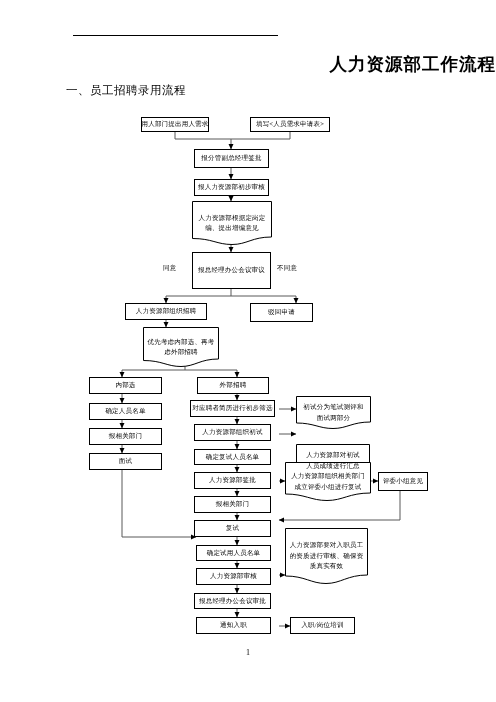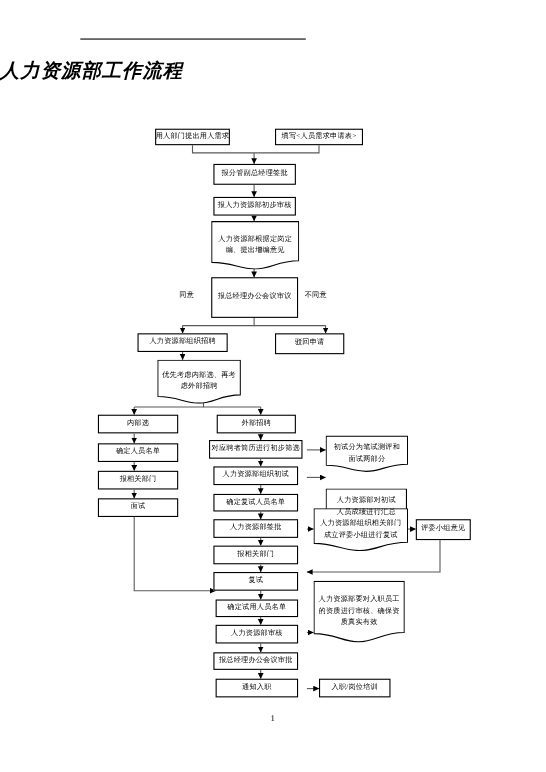--- a/index.html
+++ b/index.html
@@ -15,25 +15,24 @@
 
   
   .header-rule{
     position:absolute;left:73px;top:35px;width:205px;height:0;
     border-top:1.6px solid #000;
   }
 
   
   .doc-title{
     position:absolute;left:0;top:52px;width:496px;
-    text-align:left;
+    text-align:right;
     font-size:17.5px;font-weight:bold;
     letter-spacing:1px;
     font-family:"Liberation Serif","DejaVu Serif",serif;
-    font-style:italic;
   }
   .section-heading{
     position:absolute;left:66px;top:83px;
     font-size:11.5px;
     letter-spacing:.5px;
   }
 
   
   .page-number{
     position:absolute;left:0;top:648px;width:496px;
@@ -101,20 +100,21 @@
   }
 </style>
 </head>
 <body>
 
 <div class="page">
 
   <div class="header-rule"></div>
 
   <div class="doc-title">人力资源部工作流程</div>
+  <div class="section-heading">一、员工招聘录用流程</div>
 
   <div class="flow">
 
     <svg class="edges" viewBox="0 0 496 702">
       <defs>
         <marker id="ah" markerWidth="7" markerHeight="7" refX="5.2" refY="2.6" orient="auto">
           <path d="M0,0 L5.4,2.6 L0,5.2 z" fill="#000"></path>
         </marker>
       </defs>
       <g stroke="#595959" stroke-width="1" fill="none">

